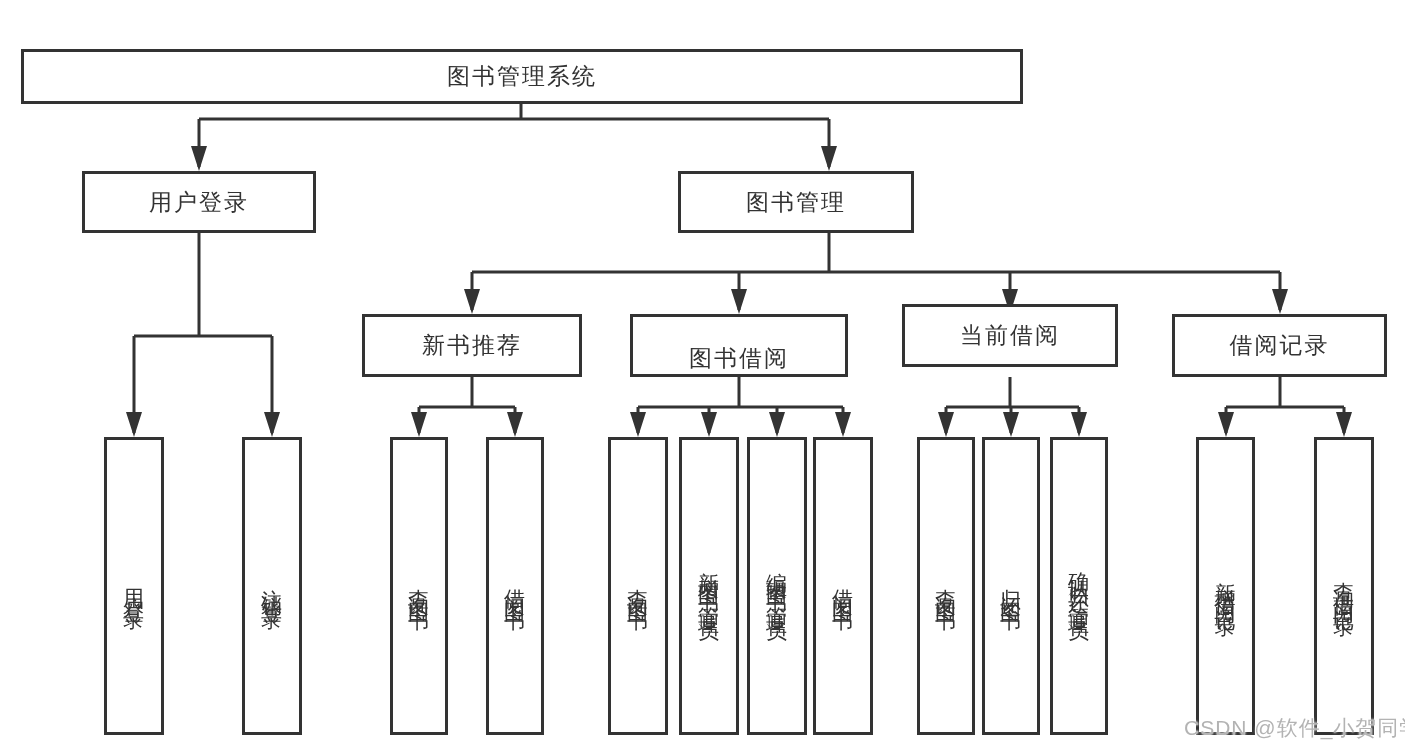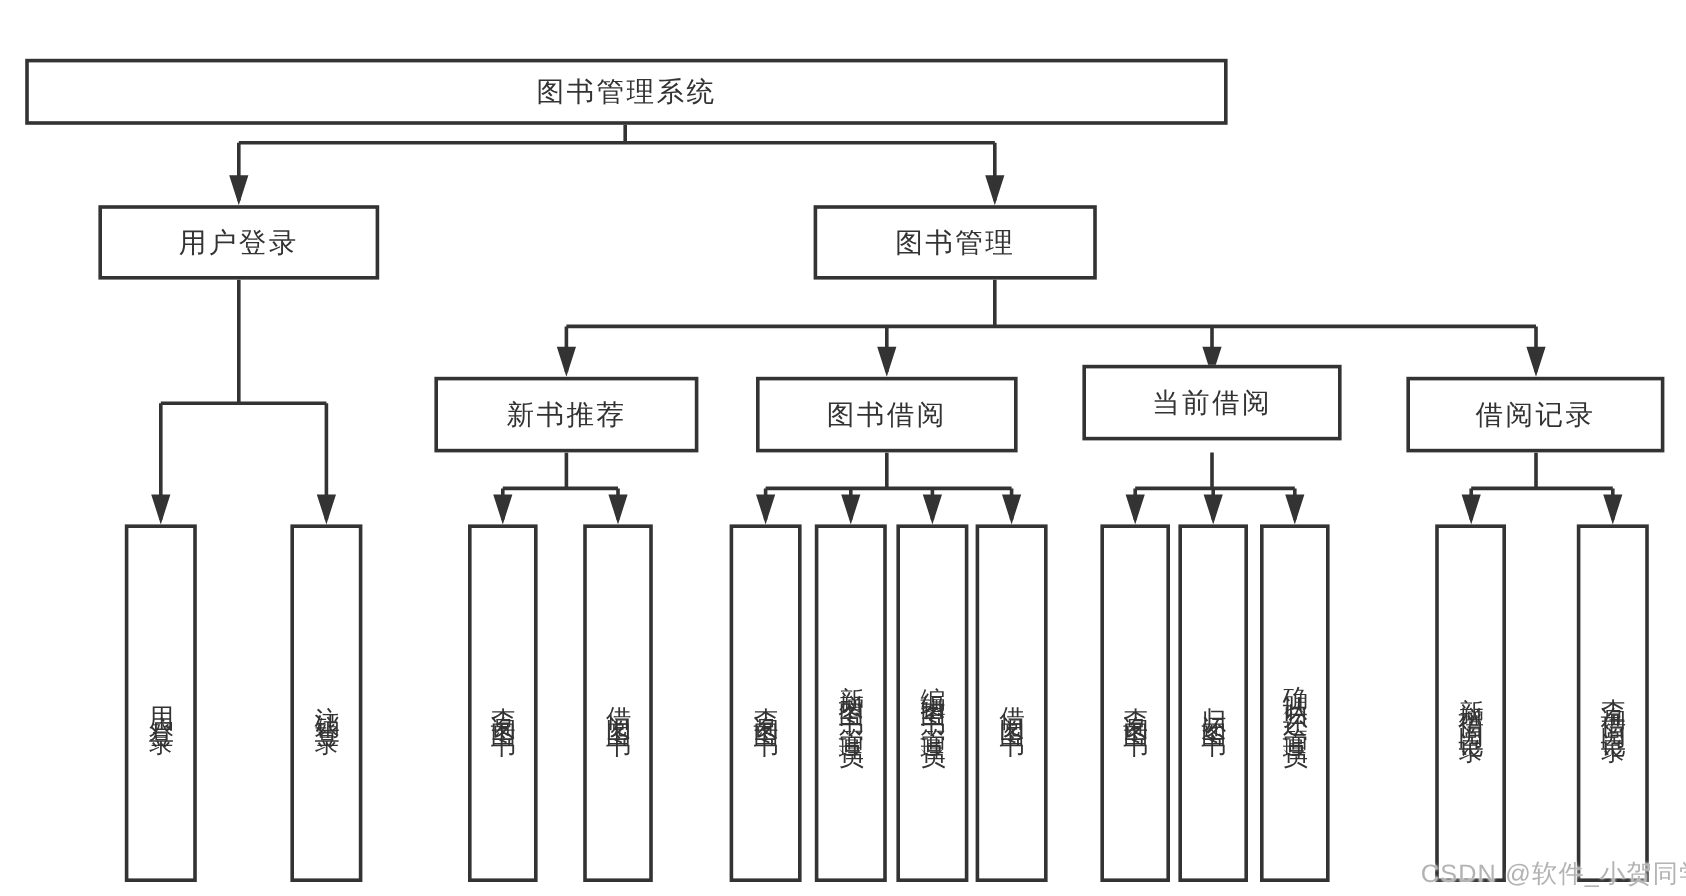--- a/index.html
+++ b/index.html
@@ -86,21 +86,21 @@
   <div class="box" style="left:82px;top:171px;width:234px;height:62px;">
     <span class="hlabel">用户登录</span>
   </div>
   <div class="box" style="left:678px;top:171px;width:236px;height:62px;">
     <span class="hlabel">图书管理</span>
   </div>
 
   <div class="box" style="left:362px;top:314px;width:220px;height:63px;">
     <span class="hlabel">新书推荐</span>
   </div>
-  <div class="box" style="left:630px;top:314px;width:218px;height:63px;">
+  <div class="box" style="left:630px;top:314px;width:218px;height:63px;align-items:flex-end;">
     <span class="hlabel">图书借阅</span>
   </div>
   <div class="box" style="left:902px;top:304px;width:216px;height:63px;">
     <span class="hlabel">当前借阅</span>
   </div>
   <div class="box" style="left:1172px;top:314px;width:215px;height:63px;text-align:center;">
     <span class="hlabel">借阅记录</span>
   </div>
 
   <div class="box" style="left:104px;top:437px;width:60px;height:298px;">

